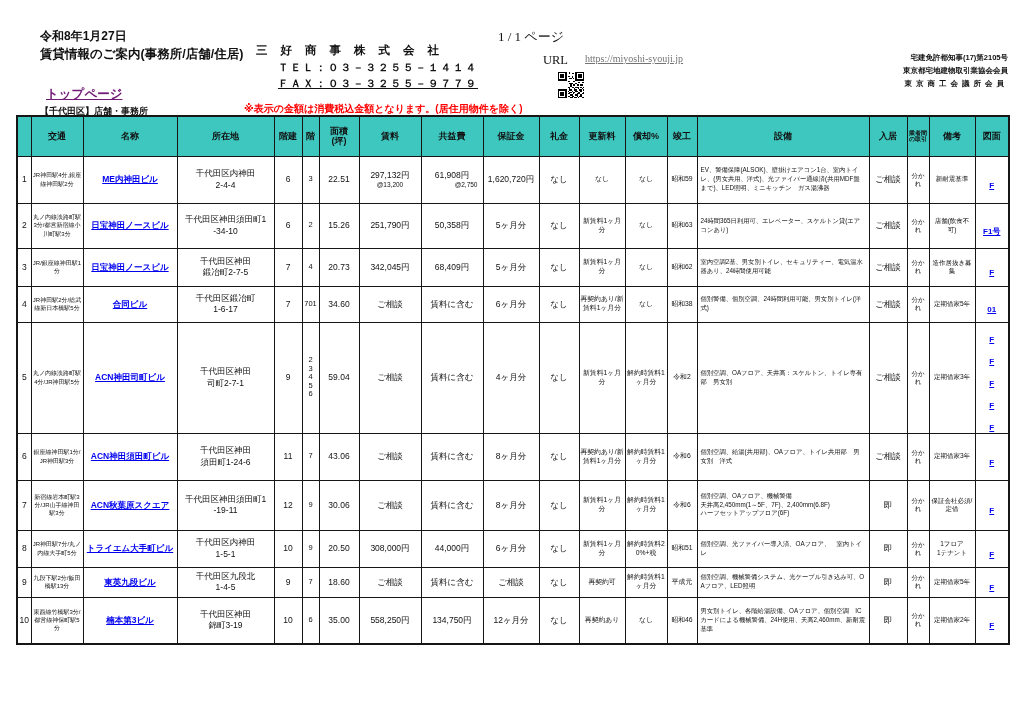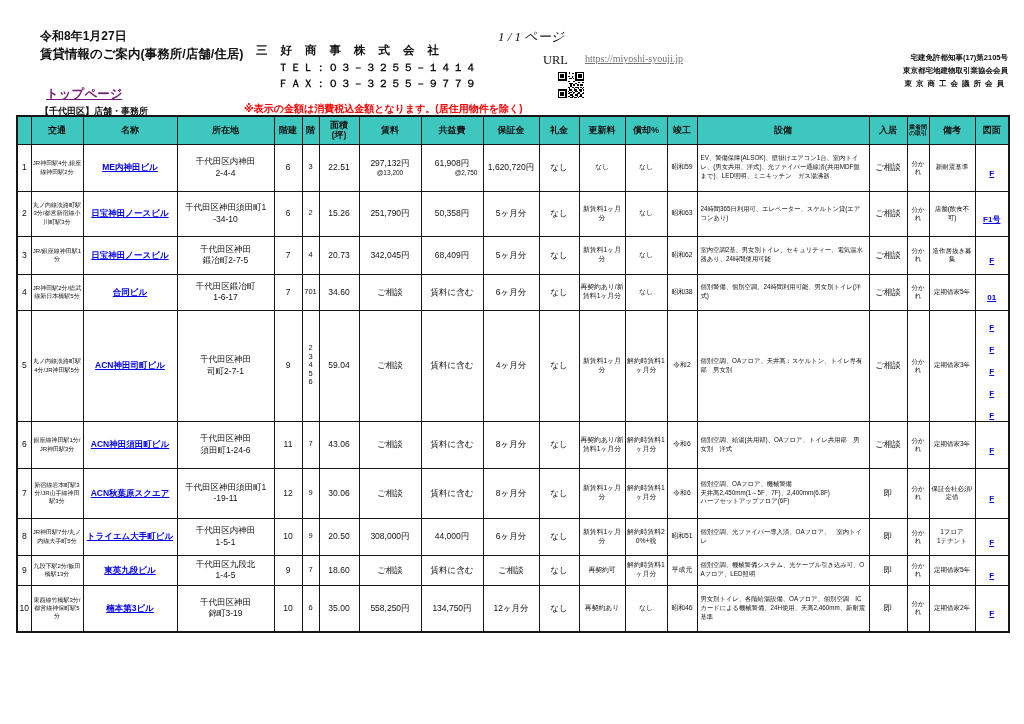--- a/index.html
+++ b/index.html
@@ -6,22 +6,22 @@
   body{
     width:1024px;height:724px;background:#ffffff;position:relative;
     font-family:"Liberation Sans","DejaVu Sans",sans-serif;color:#111;
     -webkit-font-smoothing:antialiased;
   }
   .abs{position:absolute;}
   .doc-date{left:40px;top:28px;font-size:12px;font-weight:600;}
   .doc-title{left:40px;top:46px;font-size:12.5px;font-weight:600;}
   .company{left:256px;top:43px;font-size:11.5px;font-weight:700;letter-spacing:13px;white-space:nowrap;}
   .tel{left:278px;top:61px;font-size:10.5px;font-weight:600;letter-spacing:2px;white-space:nowrap;text-align:center;}
-  .fax{left:278px;top:77px;font-size:10.5px;font-weight:600;letter-spacing:2px;white-space:nowrap;}
-  .page-no{left:498px;top:28px;font-family:"Liberation Serif","DejaVu Serif",serif;font-style:italic;font-size:13px;text-align:right;}
+  .fax{left:278px;top:77px;font-size:10.5px;font-weight:600;letter-spacing:2px;white-space:nowrap;text-decoration:underline;}
+  .page-no{left:498px;top:28px;font-family:"Liberation Serif","DejaVu Serif",serif;font-size:13px;text-align:right;}
   .url-label{left:543px;top:53px;font-family:"Liberation Serif","DejaVu Serif",serif;font-size:12.5px;}
   .url-link{left:585px;top:53px;font-family:"Liberation Serif","DejaVu Serif",serif;font-size:10px;
     color:#737373;text-decoration:underline;cursor:pointer;}
   .qr{left:558px;top:72px;width:26px;height:26px;}
   .licenses{right:16px;top:51px;text-align:right;font-size:7.5px;line-height:13px;font-weight:600;}
   .licenses .l3{letter-spacing:4px;}
   .top-link{left:46px;top:86px;font-size:12.5px;font-weight:600;color:#701a75;text-decoration:underline;cursor:pointer;}
   .section-label{left:40px;top:105px;font-size:9px;font-weight:700;}
   .tax-note{left:204px;top:102px;font-size:10px;font-weight:700;color:#FF0000;margin-left:40px;}
 
@@ -93,21 +93,21 @@
       <col style="width: 46px;">
       <col style="width: 42px;">
       <col style="width: 30px;">
       <col style="width: 172px;">
       <col style="width: 38px;">
       <col style="width: 22px;">
       <col style="width: 46px;">
       <col style="width: 34px;">
     </colgroup>
   <thead id="thead">
-      <tr style="height: 28px;">
+      <tr style="height: 40px;">
         <th></th>
         <th>交通</th>
         <th>名称</th>
         <th>所在地</th>
         <th>階建</th>
         <th>階</th>
         <th>面積
 (坪)</th>
         <th>賃料</th>
         <th>共益費</th>

